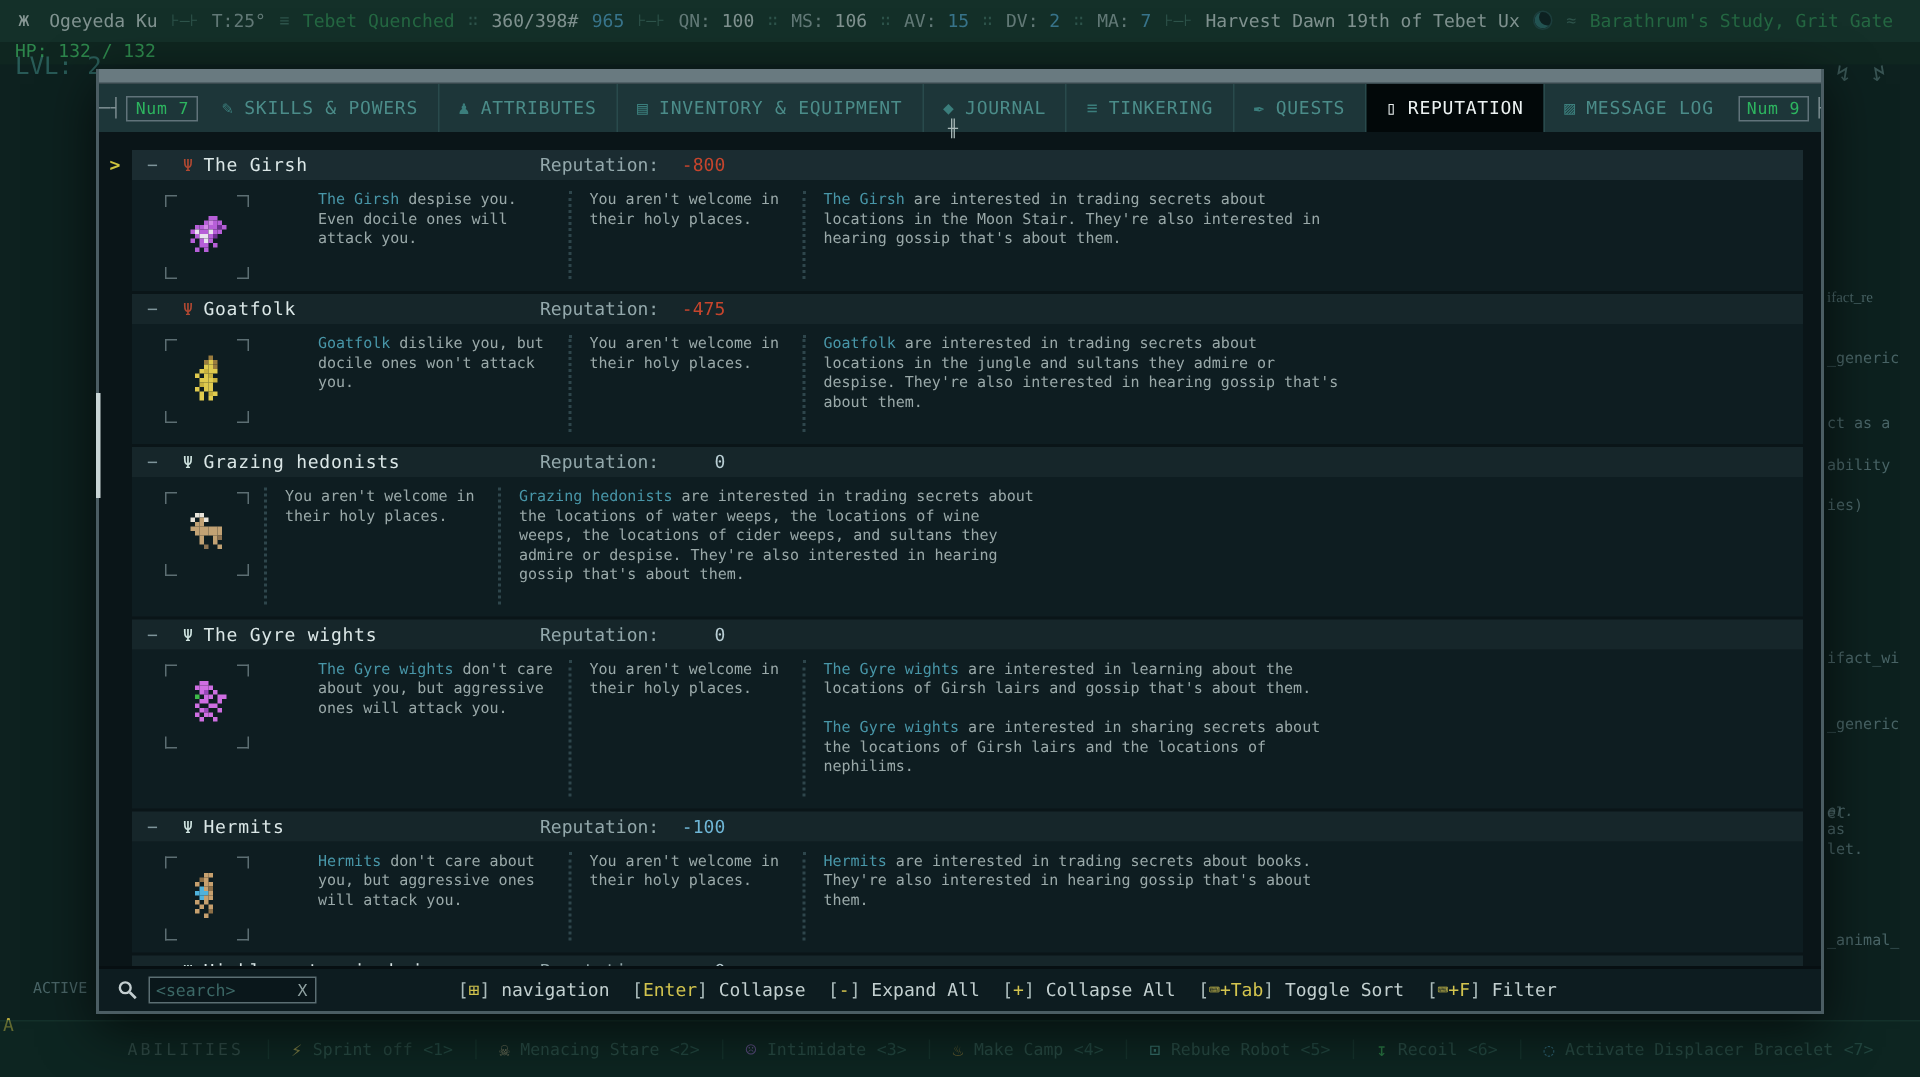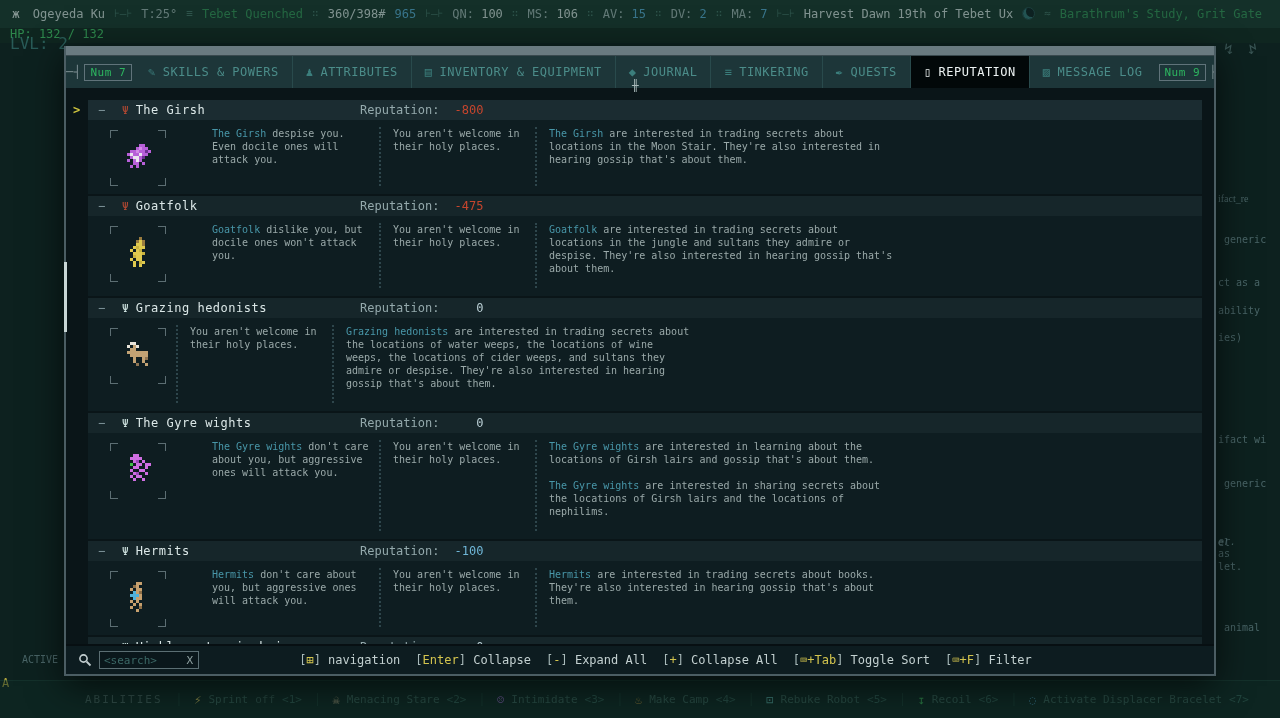--- a/index.html
+++ b/index.html
@@ -91,21 +91,21 @@
   .col{margin:0}
   .col1{width:157px;margin-left:46px;flex:none}
   .col2{width:148px;flex:none;margin-left:10px;border-left:2px dotted #2e464c;padding-left:12px}
   .col3{flex:1;margin-left:8px;border-left:2px dotted #2e464c;padding-left:12px}
   .col3 p{margin:0 0 13px;max-width:349px}
   .link{color:var(--faction-link,#4896a8)}
 
   .footer{height:30px;background:#0d1c20;border-top:2px solid #070f12;display:flex;align-items:center;
     padding:0 12px;font-size:12px}
   .search{display:flex;align-items:center;gap:7px}
-  .searchbox{position:relative;width:100px;height:18px;border:1px solid #5b6e73;background:#0a171b;
+  .searchbox{position:relative;width:112px;height:18px;border:1px solid #5b6e73;background:#0a171b;
     display:flex;align-items:center;justify-content:space-between}
   .searchbox input{background:transparent;border:none;outline:none;color:#cfe0e0;
     font:11px "DejaVu Sans Mono",monospace;width:84px;padding:0 4px}
   .searchbox input::placeholder{color:#3c6866}
   .clear-x{color:#8fa1a1;font-size:11px;margin-right:5px}
   .hints{flex:1;display:flex;justify-content:center;gap:15px;margin-right:70px;white-space:nowrap}
   .hint{color:#c3d0d0}
   .hint .br{color:#a9baba}
   .hint .key{color:var(--key-yellow,#d3c44e)}
 </style>

